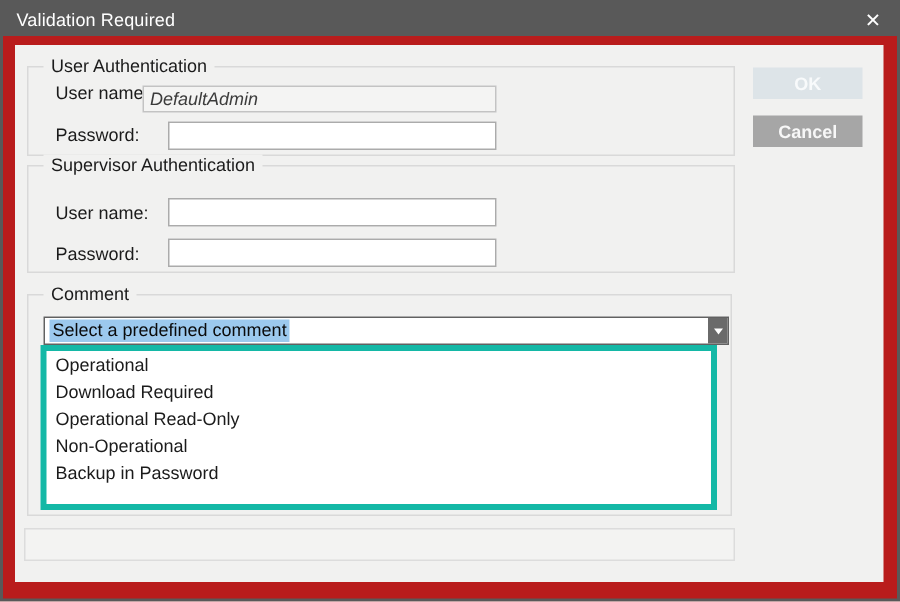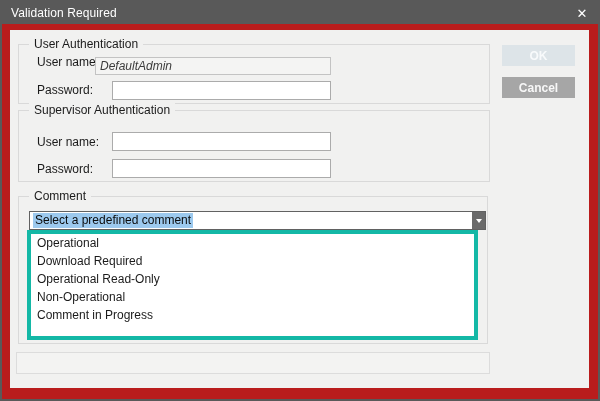--- a/index.html
+++ b/index.html
@@ -125,21 +125,21 @@
 
         <div class="droplist-item">Operational</div>
 
         <div class="droplist-item">Download Required</div>
 
         <div class="droplist-item">Operational Read-Only</div>
 
 
         <div class="droplist-item">Non-Operational</div>
 
-        <div class="droplist-item">Comment in Progress</div>
+        <div class="droplist-item">Backup in Password</div>
       </div>
 
     <div class="statusbox"></div>
 
     <div class="btn btn-ok">OK</div>
     <div class="btn btn-cancel">Cancel</div>
 
   </div>
 </div>
 

